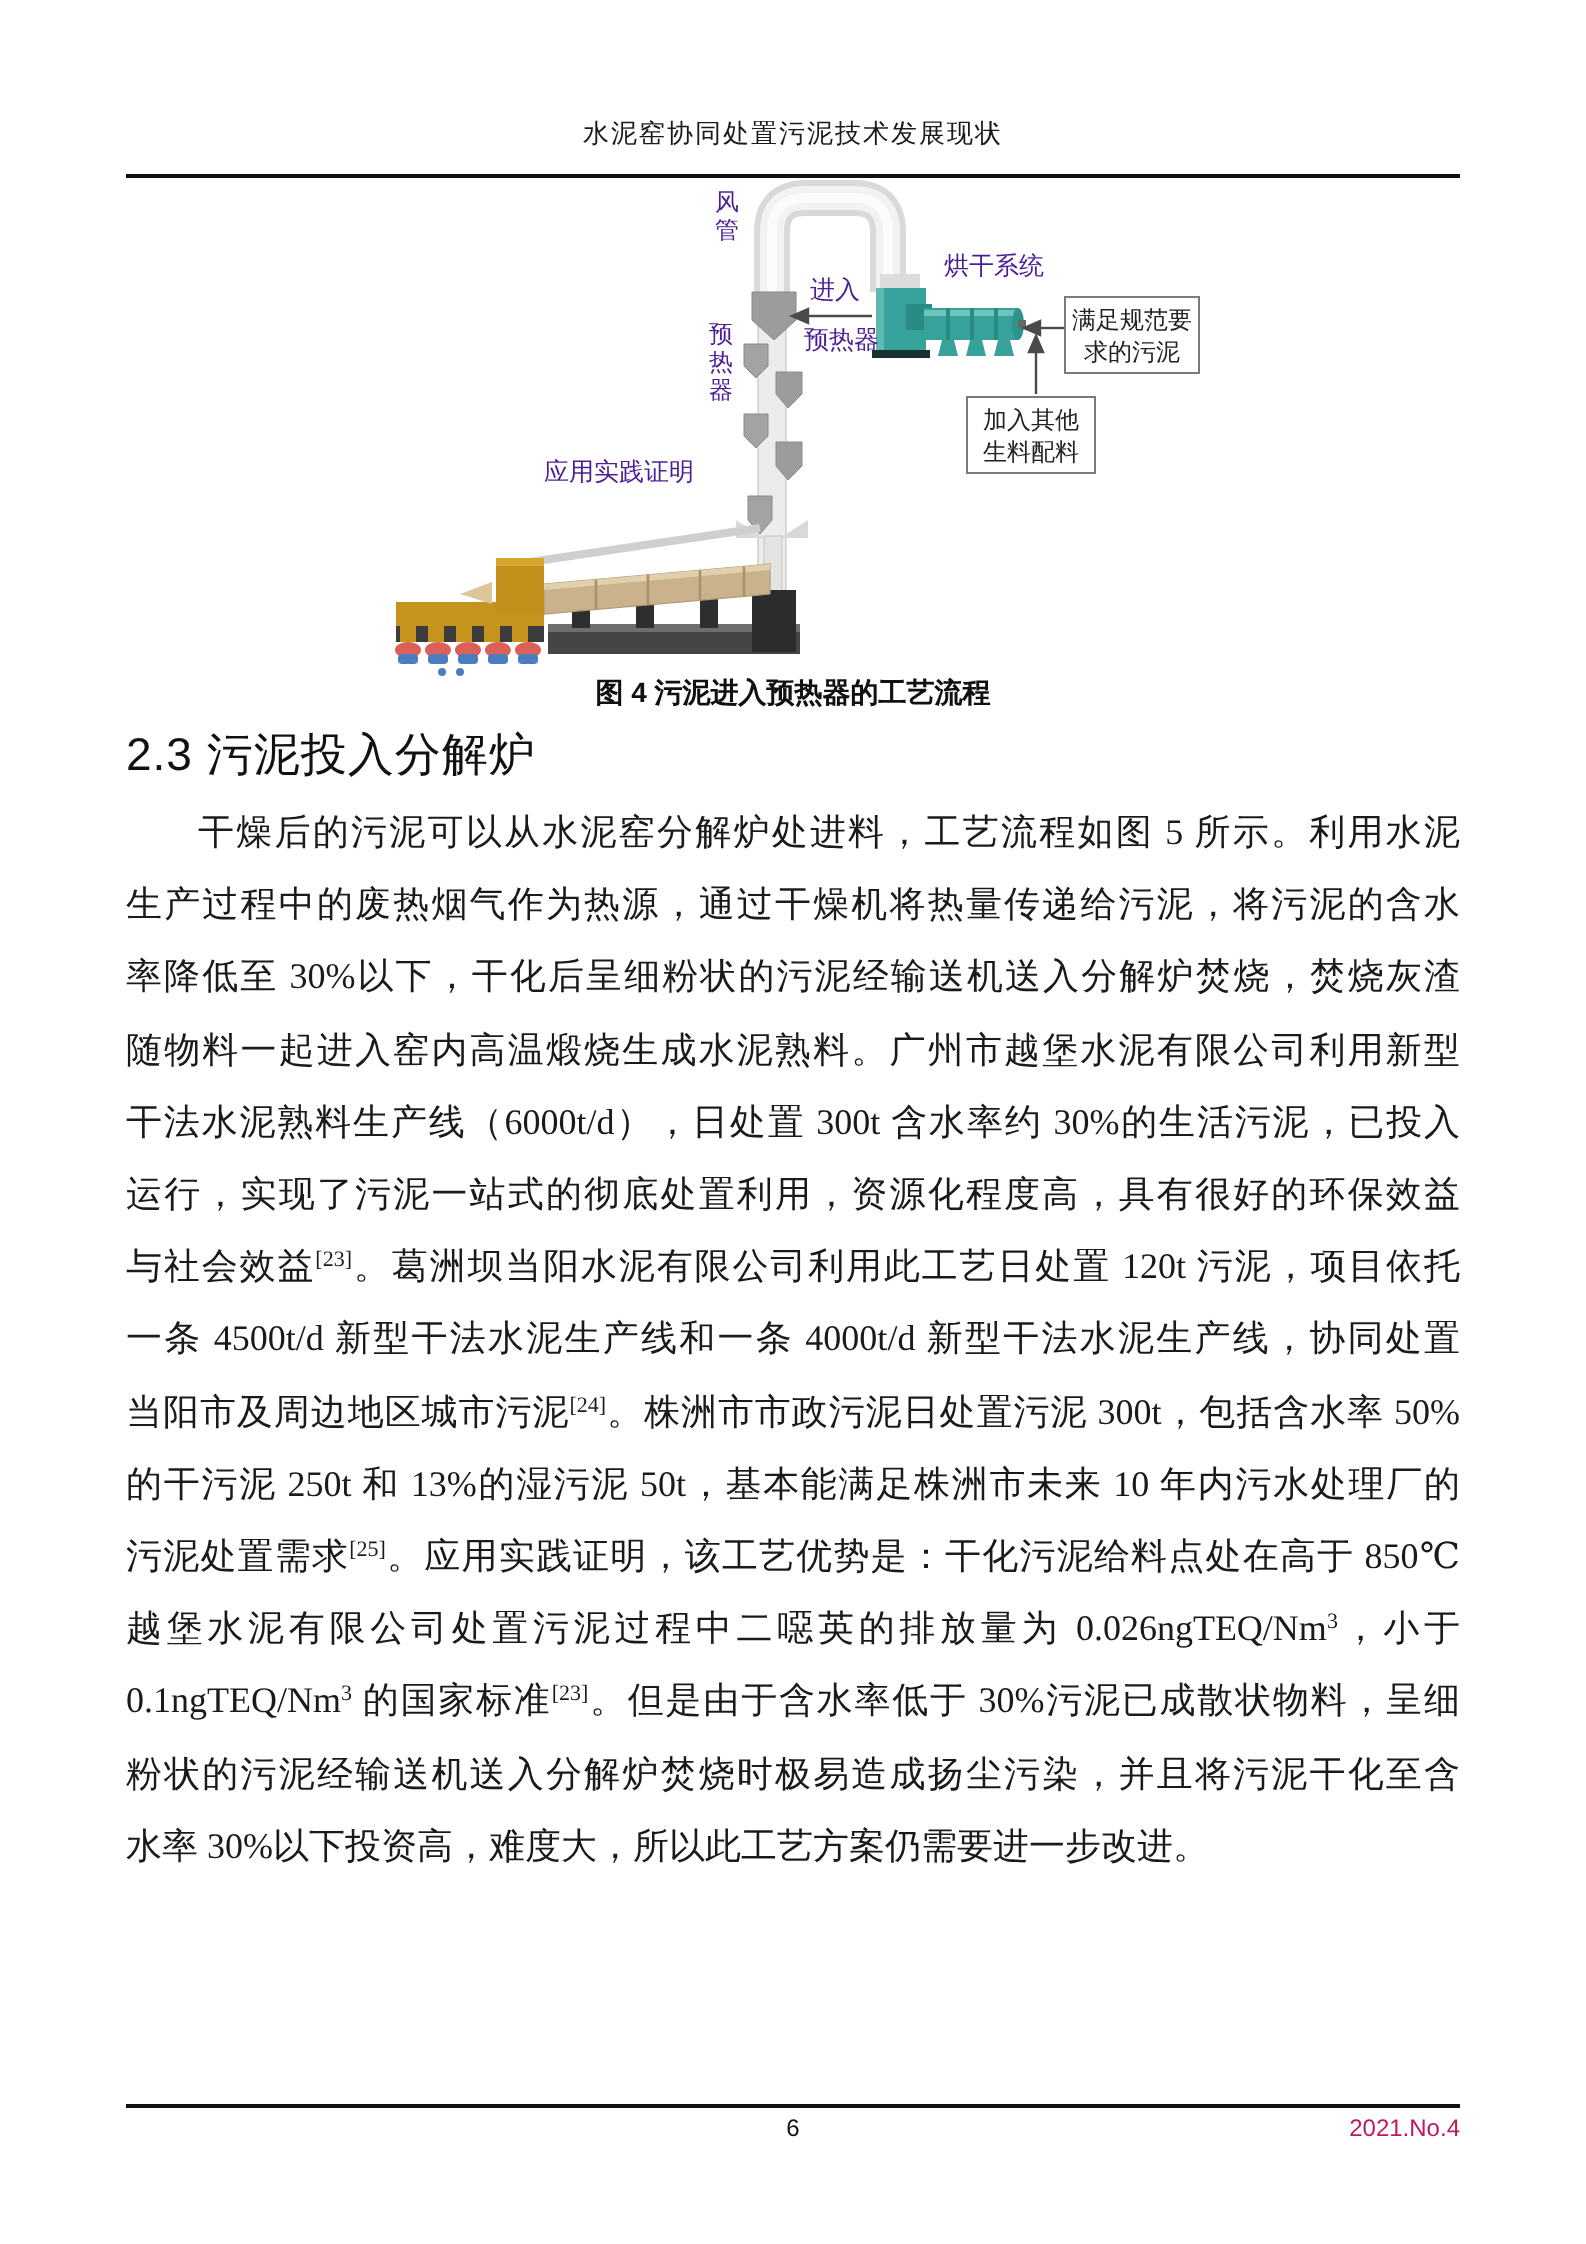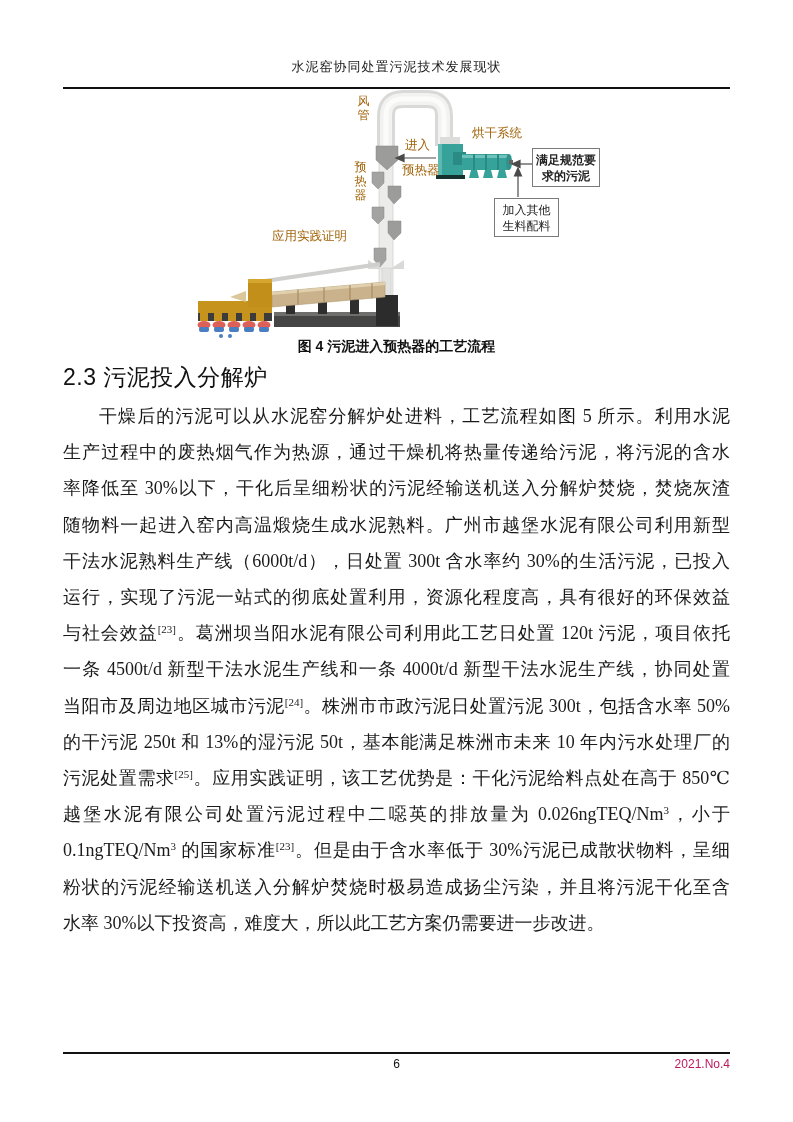--- a/index.html
+++ b/index.html
@@ -9,21 +9,21 @@
   }
   
   .header-title {
     position:absolute; top:58px; left:63px; width:667px; text-align:center;
     font-size:13px; letter-spacing:1px; color:#1a1a1a;
   }
   .header-rule { position:absolute; top:87px; left:63px; width:667px; border-top:2px solid #111; }
   
   .figure { position:absolute; left:190px; top:90px; width:450px; height:250px; }
   .figure svg { position:absolute; left:0; top:0; }
-  .fig-label { position:absolute; font-size:12.5px; color:#a16207; white-space:nowrap; }
+  .fig-label { position:absolute; font-size:12.5px; color:#4c1d95; white-space:nowrap; }
   .fig-label.vert { white-space:normal; width:13px; line-height:14px; text-align:center; }
   .fig-box {
     position:absolute; border:1px solid #7a7a7a; background:#fff;
     font-size:12px; line-height:16px; text-align:center; color:#222;
     display:flex; align-items:center; justify-content:center; padding:2px;
     box-sizing:border-box;
   }
   .fig-caption {
     position:absolute; top:338px; left:63px; width:667px; text-align:center;
     font-family:Liberation Sans, sans-serif; font-weight:600; font-size:14px; color:#111;
@@ -157,22 +157,22 @@
           <polygon points="328,78 324.5,86 331.5,86"></polygon>
         </g>
       </g>
     </svg>
     <div class="fig-label vert" style="left:167px; top:4px; font-size:12px;">风管</div>
     <div class="fig-label" style="left:215px; top:47px;">进入</div>
     <div class="fig-label" style="left:212px; top:72px;">预热器</div>
     <div class="fig-label" style="left:282px; top:35px;">烘干系统</div>
     <div class="fig-label vert" style="left:164px; top:70px; font-size:12px;">预热器</div>
     <div class="fig-label" style="left:82px; top:138px;">应用实践证明</div>
-    <div class="fig-box" style="left:342px; top:58px; width:68px; height:39px;font-weight:bold;">满足规范要求的污泥</div>
-    <div class="fig-box" style="left:304px; top:108px; width:65px; height:39px;">加入其他生料配料</div>
+    <div class="fig-box" style="left:342px; top:58px; width:68px; height:39px;">满足规范要求的污泥</div>
+    <div class="fig-box" style="left:293px; top:108px; width:65px; height:39px;">加入其他生料配料</div>
   </div>
 
   <div class="fig-caption">图 4 污泥进入预热器的工艺流程</div>
 
   <div class="section-heading">2.3 污泥投入分解炉</div>
 
   <div class="paragraph">
       <div class="bline indent"><span>干燥后的污泥可以从水泥窑分解炉处进料，工艺流程如图 5 所示。利用水泥</span></div>
       <div class="bline"><span>生产过程中的废热烟气作为热源，通过干燥机将热量传递给污泥，将污泥的含水</span></div>
       <div class="bline"><span>率降低至 30%以下，干化后呈细粉状的污泥经输送机送入分解炉焚烧，焚烧灰渣</span></div>

